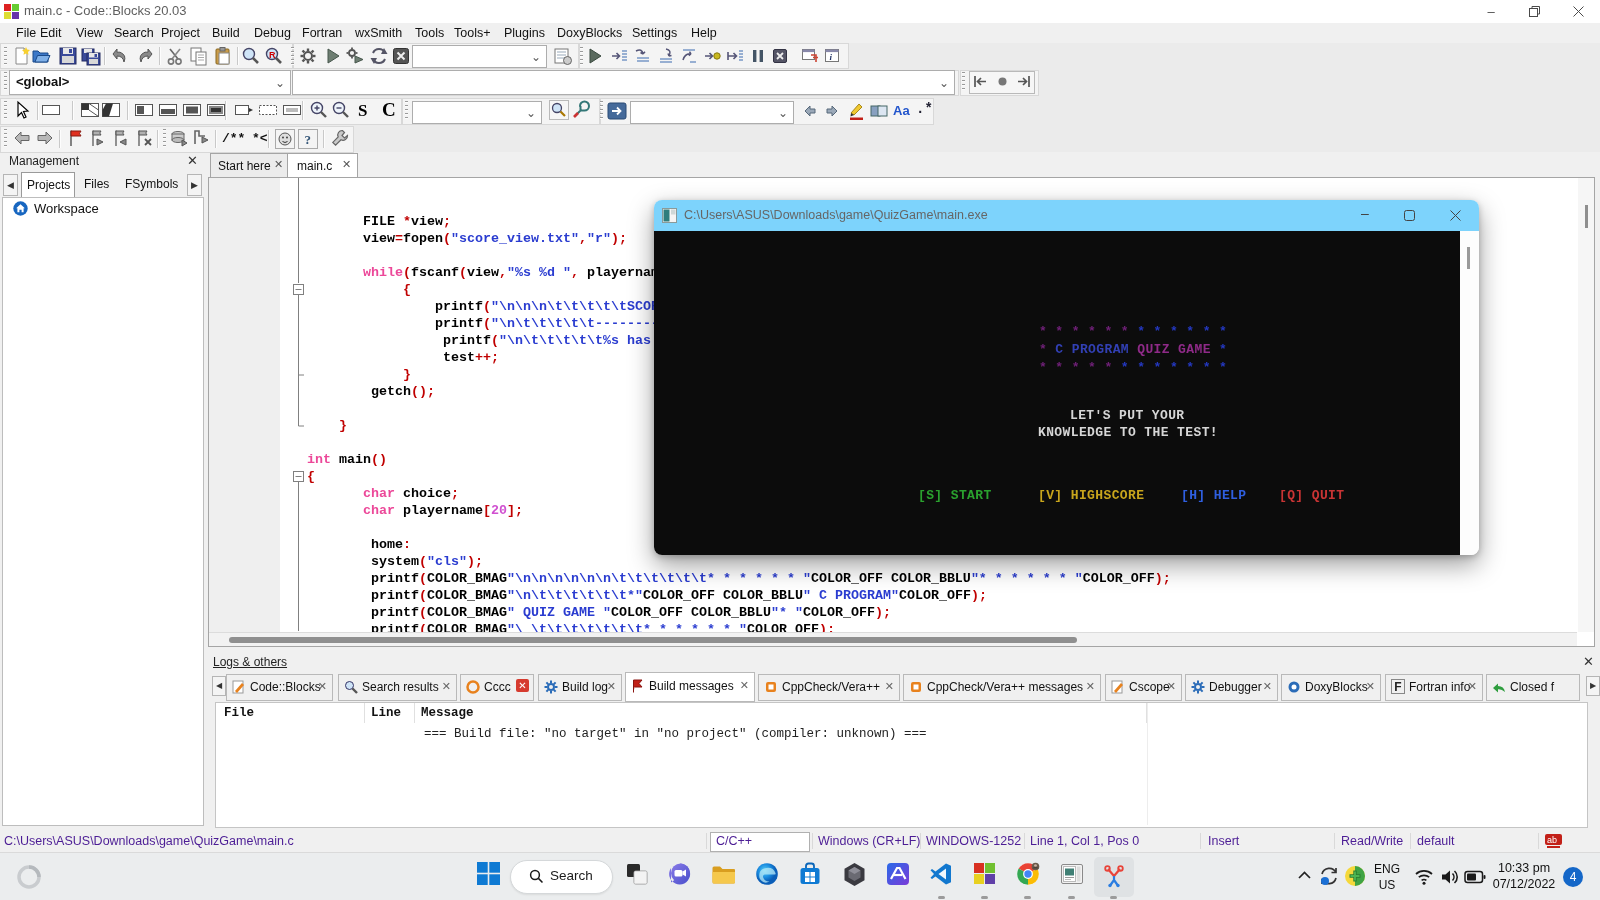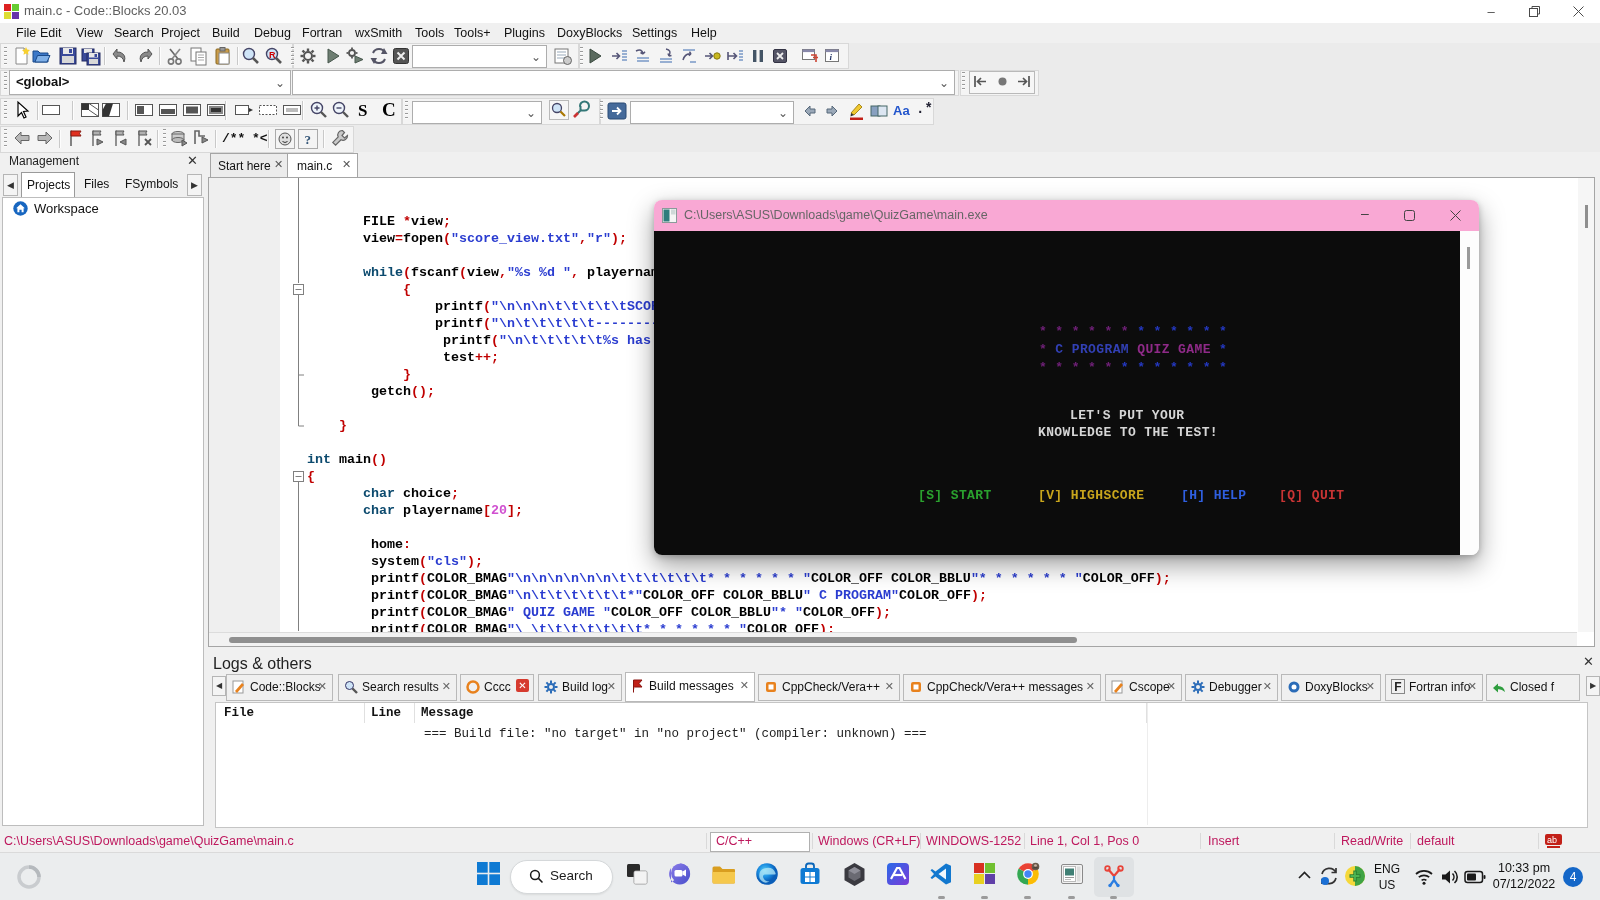--- a/index.html
+++ b/index.html
@@ -27,46 +27,46 @@
 #mgmt .hdr{position:absolute;left:0;top:0;width:100%;height:19px;font-size:12px;color:#222;}
 #mgmt .tree{position:absolute;left:1px;top:45px;width:200px;height:627px;background:#fff;border:1px solid #bdbdbd;}
 .mtab{position:absolute;top:20px;height:24px;font-size:12.5px;color:#111;}
 
 #editor{position:absolute;left:208px;top:152px;width:1385px;height:493px;}
 .etab{position:absolute;top:1px;height:24px;background:#ececec;border:1px solid #a5a5a5;font-size:13px;color:#111;}
 #editwin{position:absolute;left:0px;top:25px;width:1385px;height:468px;background:#fff;border:1px solid #a5a5a5;overflow:hidden;}
 #gutter{position:absolute;left:0;top:0;width:71px;height:454px;background:#efefef;}
 #lnums{position:absolute;left:0;top:1px;width:57px;text-align:right;font:13.3px "Liberation Mono",monospace;color:#404040;line-height:17px;white-space:pre;}
 #codearea{position:absolute;left:98px;top:1px;font:bold 13.33px "Liberation Mono",monospace;line-height:17px;white-space:pre;color:#000;}
-.kw{color:#0c4a6e;}
+.kw{color:#ec4899;}
 .str{color:#2a3cd0;}
 .op{color:#c00000;}
 .num{color:#d050d0;}
 #hscroll{position:absolute;left:0px;top:454px;width:1368px;height:14px;background:#f2f2f2;border-top:1px solid #dcdcdc;}
 #hthumb{position:absolute;left:20px;top:4px;width:848px;height:6px;background:#8f8f8f;border-radius:3px;}
 #vscroll{position:absolute;left:1369px;top:0px;width:16px;height:454px;background:#f6f6f6;}
 #vthumb{position:absolute;left:7px;top:27px;width:3px;height:23px;background:#8f8f8f;}
 
 #console{position:absolute;left:654px;top:200px;width:825px;height:355px;border-radius:8px;
  box-shadow:0 10px 26px rgba(0,0,0,0.38), 0 2px 6px rgba(0,0,0,0.22);background:#fdfdfd;}
-#ctitle{position:absolute;left:0;top:0;width:825px;height:31px;background:#f9a8d4;border-radius:8px 8px 0 0;}
+#ctitle{position:absolute;left:0;top:0;width:825px;height:31px;background:#7dd3fc;border-radius:8px 8px 0 0;}
 #ctitle .ct{position:absolute;left:30px;top:8px;font-size:12.5px;color:#666;}
 #cbody{position:absolute;left:0;top:31px;width:806px;height:324px;background:#0c0c0c;border-radius:0 0 0 8px;}
 #cscroll{position:absolute;left:806px;top:31px;width:19px;height:324px;background:#fdfdfd;border-radius:0 0 8px 0;}
 .cline{position:absolute;font:bold 13px "Liberation Mono",monospace;white-space:pre;letter-spacing:0.38px;}
 
 #logs{position:absolute;left:206px;top:652px;width:1387px;height:179px;}
-#logs .lhdr{position:absolute;left:0;top:0;font-size:16px;color:#222;}
+#logs .lhdr{position:absolute;left:0;top:0;font-size:12px;color:#222;text-decoration:underline;}
 .ltab{position:absolute;top:22px;height:25px;background:#f0f0f0;border:1px solid #b9b9b9;font-size:12px;color:#111;}
 #loglist{position:absolute;left:9px;top:50px;width:1371px;height:124px;background:#fff;border:1px solid #c5c5c5;}
 .lcol{position:absolute;top:0;width:1px;height:20px;background:#e0e0e0;}
 .lhead{position:absolute;top:3px;font:bold 12.5px "Liberation Mono",monospace;color:#111;}
 .lrow{position:absolute;left:208px;font:12.5px "Liberation Mono",monospace;color:#222;}
 
-#statusbar{position:absolute;left:0;top:831px;width:1356px;height:21px;background:#f0f0f0;font-size:12.5px;color:#be185d;}
+#statusbar{position:absolute;left:0;top:831px;width:1356px;height:21px;background:#f0f0f0;font-size:12.5px;color:#4c1d95;}
 #statusbar span{position:absolute;top:3px;}
 
 #taskbar{position:absolute;left:0;top:852px;width:1600px;height:48px;background:#ebedee;border-top:1px solid #dadada;}
 .rdot{position:absolute;top:43px;width:7px;height:3px;border-radius:2px;background:#9b9b9b;}
 </style>
 </head>
 <body>
 <div id="root">
 
 <div id="titlebar">

